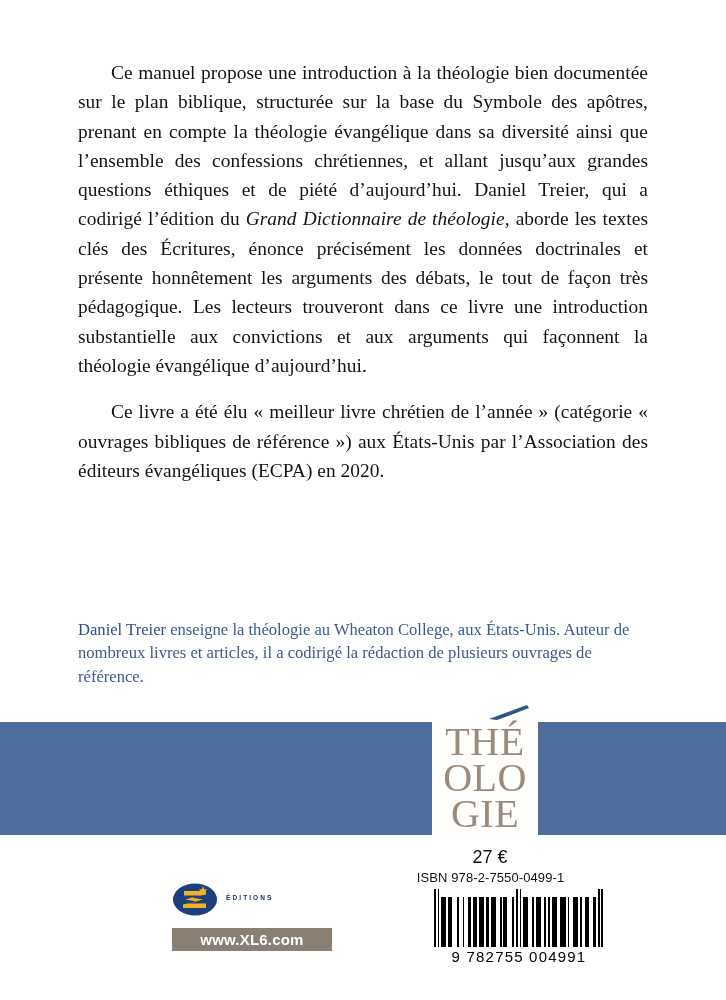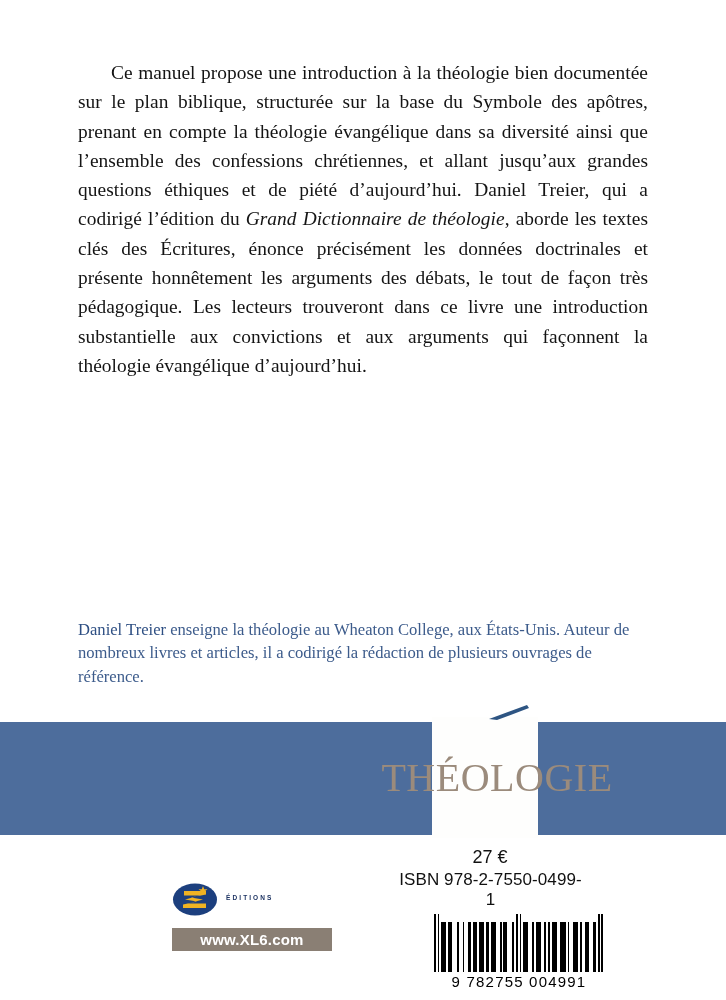--- a/index.html
+++ b/index.html
@@ -78,26 +78,26 @@
   .badge-accent {
     position: absolute;
     left: 57px;
     top: -12px;
     width: 40px;
     height: 15px;
     z-index: 6;
   }
   .badge-lines {
     position: absolute;
-    left: 12px;
+    left: 0;
     top: 0;
     width: 106px;
     height: 121px;
     display: flex;
-    flex-direction: row;
+    flex-direction: column;
     justify-content: center;
     align-items: center;
     padding-top: 1px;
     box-sizing: border-box;
   }
   .badge-line {
     font-family: "Liberation Serif", serif;
     font-weight: normal;
     font-size: 41px;
     line-height: 36px;
@@ -125,21 +125,21 @@
   
   .isbn-block {
     position: absolute;
     left: 398px;
     top: 870px;
     width: 185px;
     text-align: center;
   }
   .isbn-text {
     font-family: "Liberation Sans", sans-serif;
-    font-size: 17px;
+    font-size: 13px;
     letter-spacing: 0.1px;
     color: #111111;
     margin-bottom: 4px;
   }
   .barcode-wrap {
     position: relative;
     width: 170px;
     margin: 0 auto;
     background: #ffffff;
     padding-left: 36px;
@@ -212,20 +212,21 @@
     font-size: 15px;
     color: #ffffff;
     letter-spacing: 0.2px;
   }
 </style>
 </head>
 <body>
 
 <div class="blurb">
   <p><span>Ce manuel propose une introduction à la théologie bien documentée sur le plan biblique, structurée sur la base du Symbole des apôtres, prenant en compte la théologie évangélique dans sa diversité ainsi que l’ensemble des confessions chrétiennes, et allant jusqu’aux grandes questions éthiques et de piété d’aujourd’hui. Daniel Treier, qui a codirigé l’édition du </span><em>Grand Dictionnaire de théologie</em><span>, aborde les textes clés des Écritures, énonce précisément les données doctrinales et présente honnêtement les arguments des débats, le tout de façon très pédagogique. Les lecteurs trouveront dans ce livre une introduction substantielle aux convictions et aux arguments qui façonnent la théologie évangélique d’aujourd’hui.</span></p>
+  <p class="last">Ce livre a été élu « meilleur livre chrétien de l’année » (catégorie « ouvrages bibliques de référence ») aux États-Unis par l’Association des éditeurs évangéliques (ECPA) en 2020.</p>
 </div>
 
 <div class="bio"><span class="bio-name">Daniel Treier</span><span> enseigne la théologie au Wheaton College, aux États-Unis. Auteur de nombreux livres et articles, il a codirigé la rédaction de plusieurs ouvrages de référence.</span></div>
 
 <div class="blue-band"></div>
 
 <div class="badge">
   <svg class="badge-accent" viewBox="0 0 40 15">
     <polygon points="0,14 38,0 40,3 8,15" fill="#2e5583"></polygon>
   </svg>

